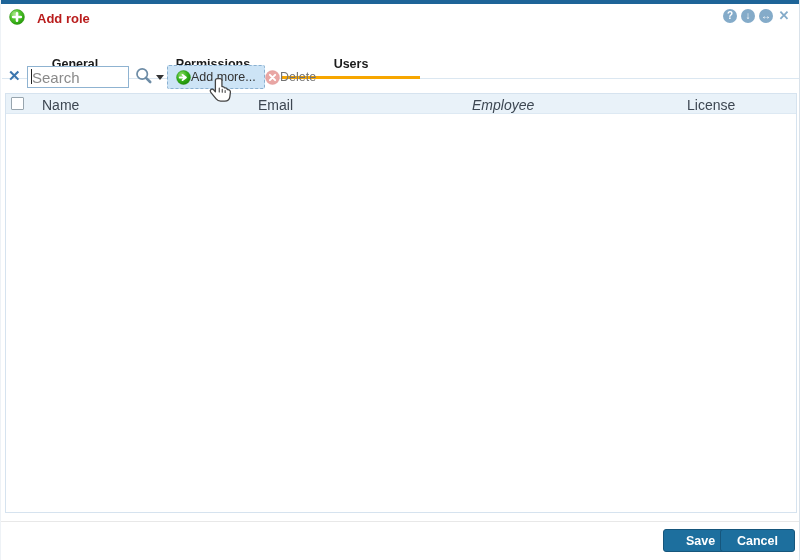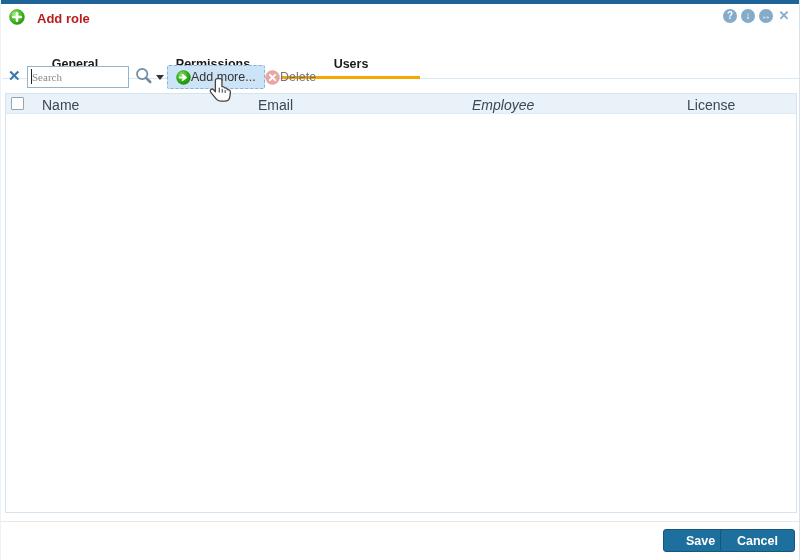--- a/index.html
+++ b/index.html
@@ -23,22 +23,22 @@
 
   
   .tabbar{ position:absolute; left:1px; top:34px; width:800px; height:25px; border-bottom:1px solid #dbe7f1;margin-top:20px; }
   .tab{ position:absolute; top:0; width:138px; height:25px; text-align:center; font-size:12.5px;
     font-weight:bold; color:#1b1b1b; line-height:20px; cursor:pointer; }
   .tab.active{ border-bottom:3px solid #f7a600; }
 
   
   .clear-x{ position:absolute; left:7px; top:67px; font-size:15px; font-weight:bold; color:#3b76ae; cursor:pointer; }
   .search-wrap{ position:absolute; left:26px; top:66px; width:102px; height:22px; }
-  .search-wrap input{ width:100%; height:100%; border:1px solid #8fb3d1; font-family:Liberation Serif, serif;
-    font-size:11px; padding:0 4px; color:#333; outline:none; }
+  .search-wrap input{ width:100%; height:100%; border:1px solid #8fb3d1; font-family:Liberation Sans, sans-serif;
+    font-size:15px; padding:0 4px; color:#333; outline:none; }
   .search-wrap input::placeholder{ color:#8a8a8a; opacity:1; }
   .caret{ position:absolute; left:4px; top:3px; width:1px; height:15px; background:#222; }
   .magnifier{ position:absolute; left:133px; top:66px; cursor:pointer; }
   .mag-arrow{ position:absolute; left:155px; top:75px; width:0; height:0;
     border-left:4px solid transparent; border-right:4px solid transparent; border-top:5px solid #333; cursor:pointer; }
 
   .tb-btn{ position:absolute; top:65px; height:24px; display:flex; align-items:center; 
     padding:0 8px; font-size:12.5px; border-radius:2px; cursor:pointer; }
   .btn-addmore{ left:166px; background:#cde4f6; border:1px dashed #8ab0d0; color:#333; }
   .btn-delete{ left:256px; color:#737373; cursor:default; }

